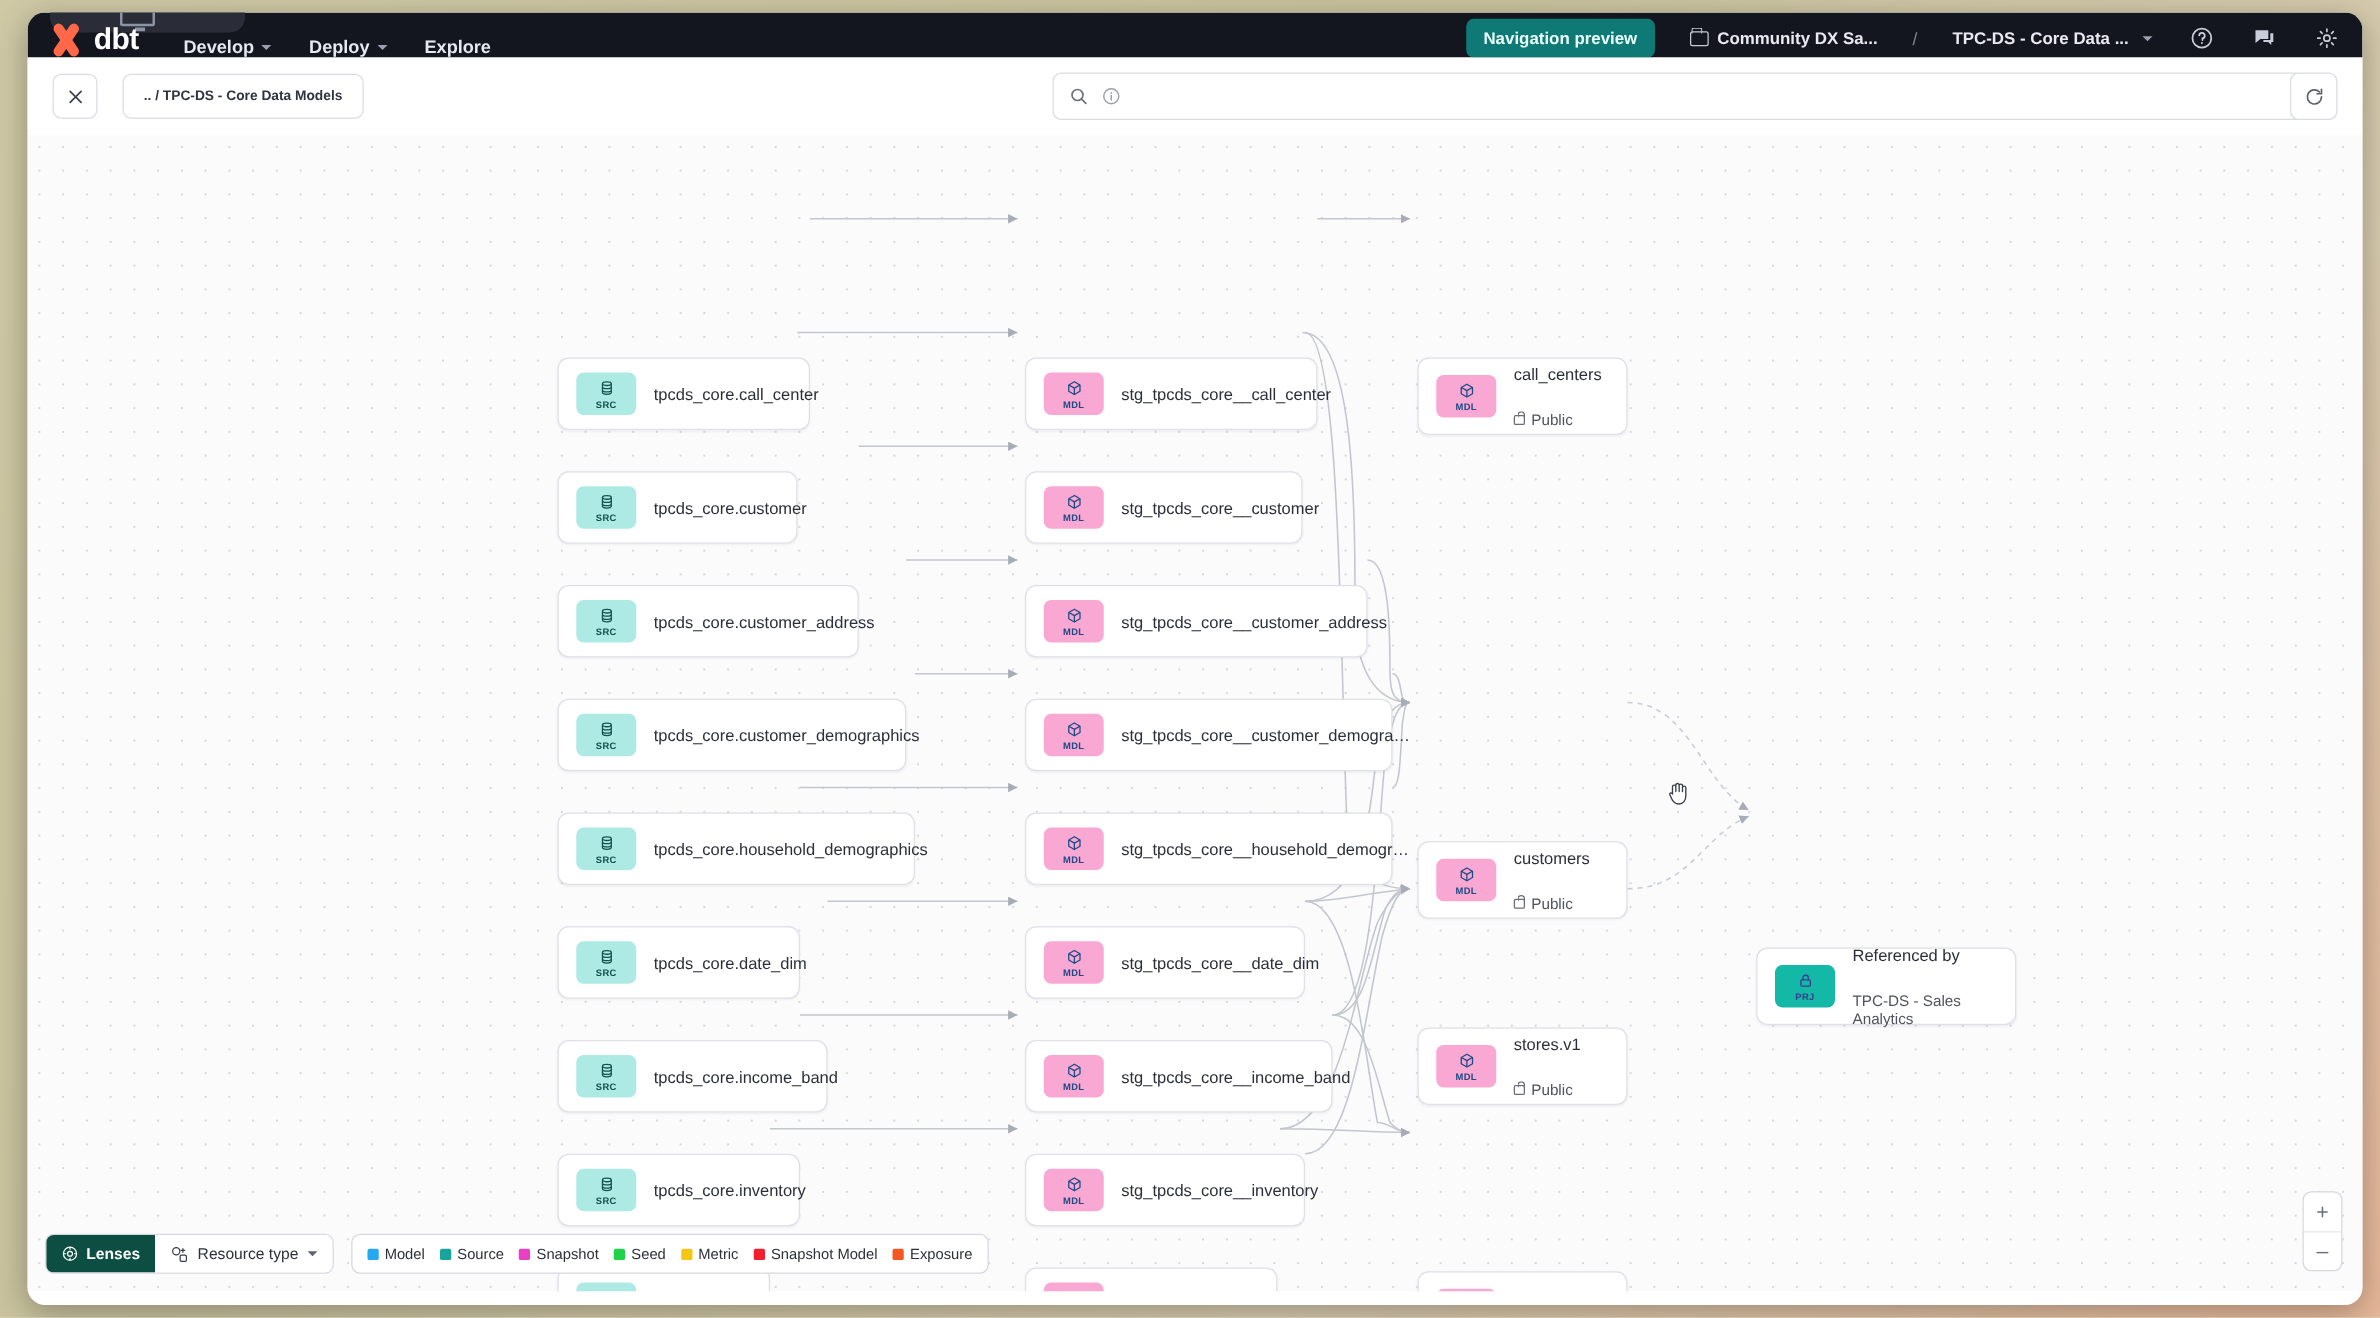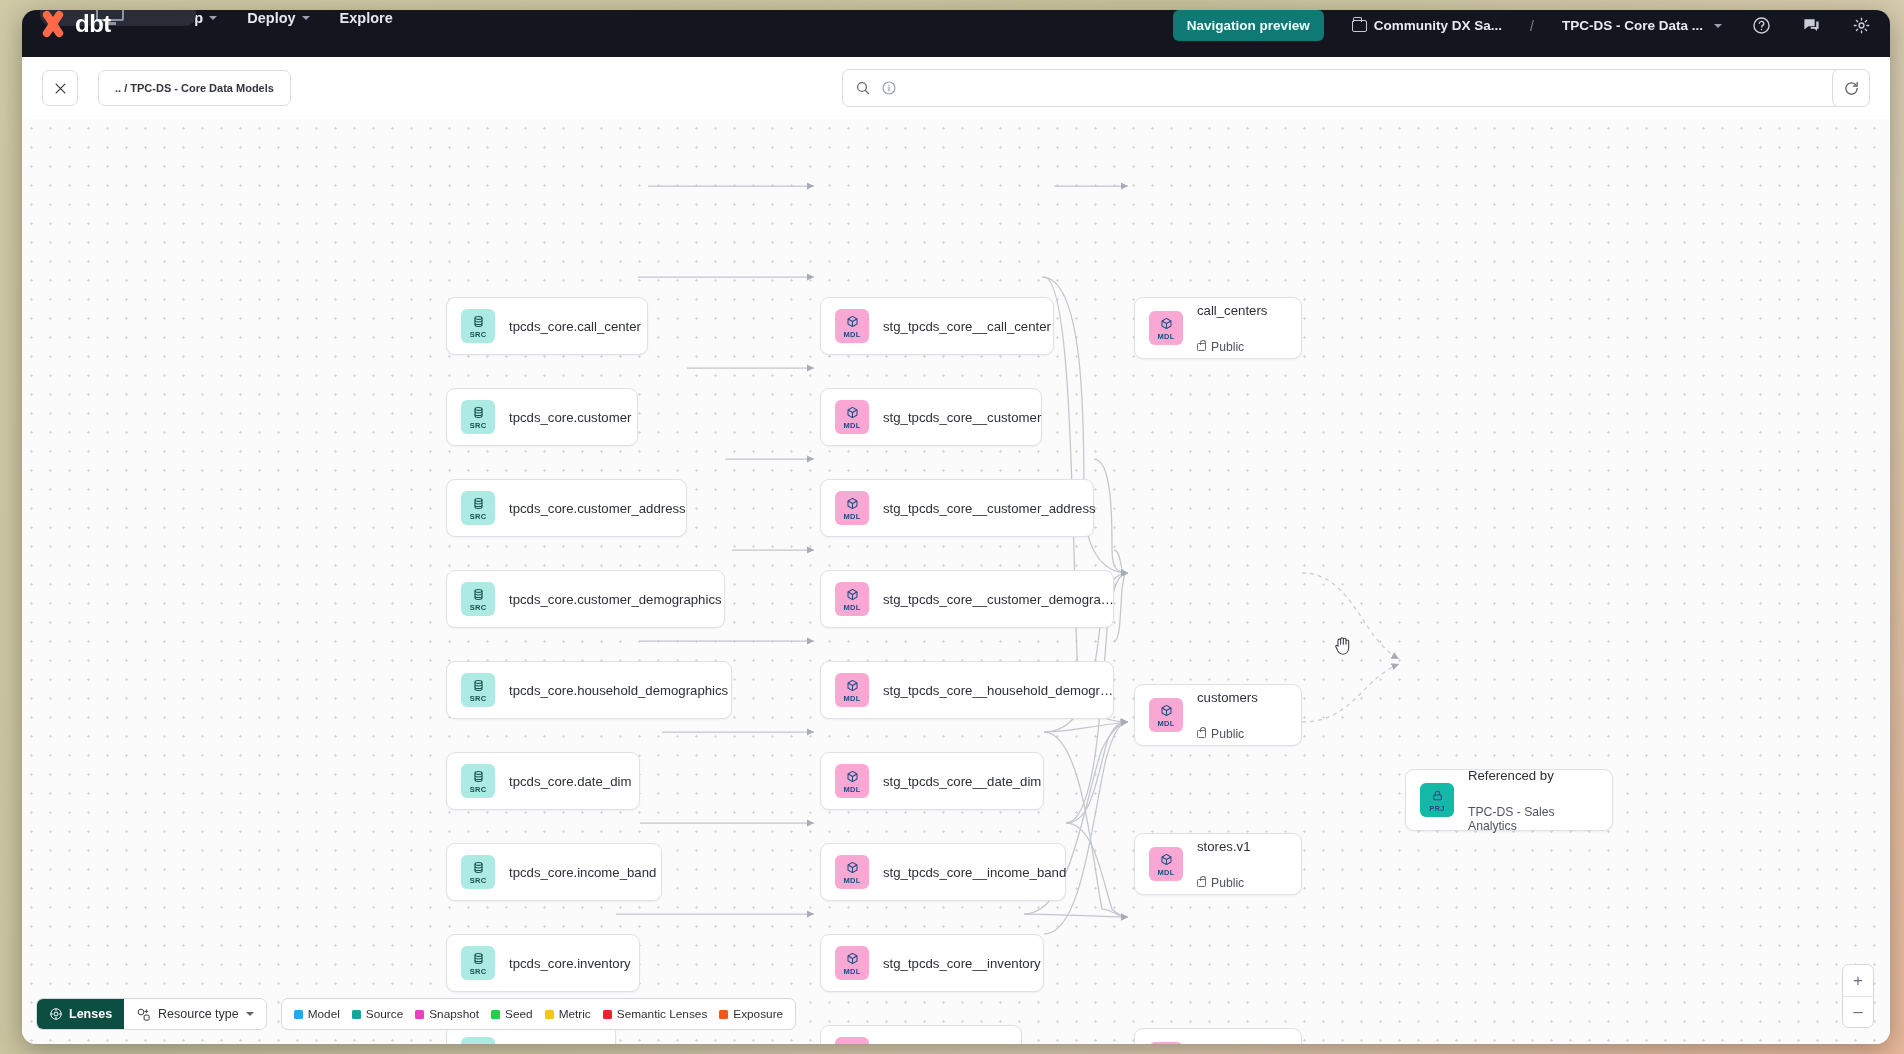--- a/index.html
+++ b/index.html
@@ -22,24 +22,24 @@
     width: 1868px; height: 1034px;
     background: #fff;
     border-radius: 14px;
     overflow: hidden;
     box-shadow: 0 6px 26px rgba(0,0,0,.30);
   }
 
   
   .topnav {
     position: relative;
-    height: 47px;
+    height: 36px;
     background: #14161f;
-    display: flex; align-items: flex-start;
-    padding: 0 18px 17px 16px;
+    display: flex; align-items: flex-end;
+    padding: 0 18px 0 16px;
     color: #e9eaef;
   }
   .tabstub {
     position: absolute; left: 18px; top: -10px;
     width: 156px; height: 26px;
     background: #2a2d38; border-radius: 12px;
   }
   .tabstub .glyph {
     position: absolute; left: 56px; top: 4px;
     width: 28px; height: 17px;
@@ -122,21 +122,21 @@
     position: absolute;
     background: #fff;
     border: 1px solid #dfe1e7;
     border-radius: 9px;
     box-shadow: 0 1px 2px rgba(25,28,40,.05);
     display: flex; align-items: center;
     padding: 0 18px 0 14px;
     cursor: pointer;
   }
   .badge {
-    width: 34px; height: 34px; border-radius: 6px;
+    width: 48px; height: 34px; border-radius: 6px;
     display: flex; flex-direction: column; align-items: center; justify-content: center;
     flex: 0 0 auto; margin-right: 14px;
   }
   .badge .bico { height: 14px; display:flex;align-items:center;justify-content:center; margin-top:1px;}
   .badge .btxt { font-size: 7.5px; font-weight: 700; letter-spacing: .3px; line-height: 9px; margin-top: 1px;}
   .badge.src { background: #aeeae4; color: #14504c; }
   .badge.mdl { background: #f9a8d4; color: #1b4a85; }
   .badge.prj { background: #14b8a6; color: #3a3b8f; }
   .node-label { font-size: 13.2px; color: #2c2f39; line-height: 17px; }
   .node-sub { font-size: 12.2px; color: #50535e; display: flex; align-items: center; gap: 5px; margin-top: 21px; }
@@ -678,21 +678,21 @@
             <div class="leg">
               <span class="sw" style="background:#1ed24a"></span>
               <span>Seed</span>
             </div>
             <div class="leg">
               <span class="sw" style="background:#f5c518"></span>
               <span>Metric</span>
             </div>
             <div class="leg">
               <span class="sw" style="background:#f2202e"></span>
-              <span>Semantic Lenses</span>
+              <span>Snapshot Model</span>
             </div>
             <div class="leg">
               <span class="sw" style="background:#f4561f"></span>
               <span>Exposure</span>
             </div>
           </div>
     </div>
 
     <div class="zoomctl">
       <div class="zbtn">+</div>

